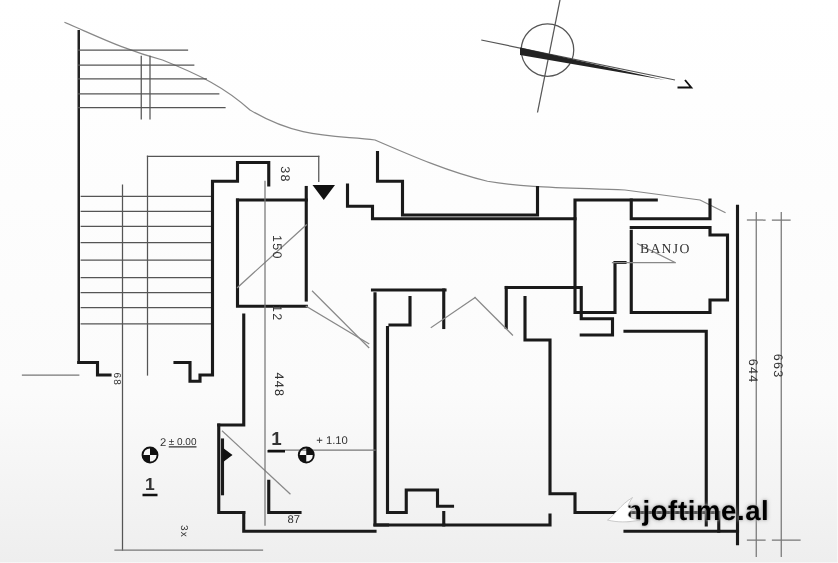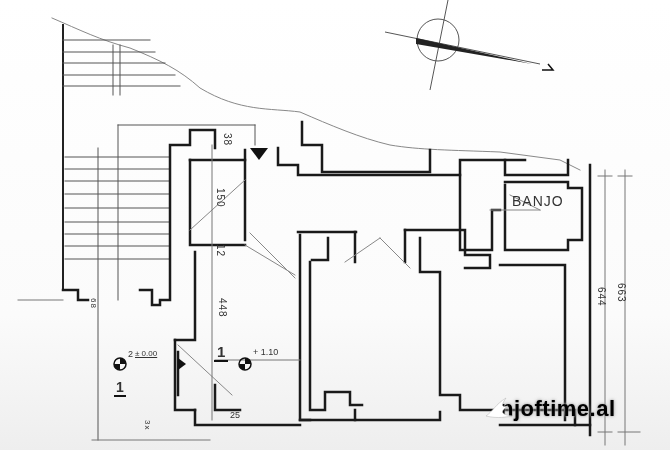--- a/index.html
+++ b/index.html
@@ -126,30 +126,30 @@
 
   <g stroke="#555" fill="none" stroke-width="1">
     <circle cx="438" cy="40" r="21"></circle>
     <line x1="385" y1="32" x2="540" y2="64"></line>
     <line x1="448" y1="0" x2="430" y2="90"></line>
     <polygon points="416,38 532,64 416,44" fill="#222" stroke="none"></polygon>
     <polyline points="542,70 553,70 548,64" stroke="#111" stroke-width="1.5"></polyline>
   </g>
 </svg>
 
-<div class="lbl" style="left:512px;top:193px;font-size:14px;letter-spacing:1px;">BANJO</div>
+<div class="lbl" style="left:512px;top:193px;font-size:11px;letter-spacing:1px;font-family:Liberation Serif, serif;">BANJO</div>
 
 <div class="lbl rot" style="left:233px;top:133px;">38</div>
 <div class="lbl rot" style="left:226px;top:188px;">150</div>
 <div class="lbl rot" style="left:226px;top:244px;">12</div>
 <div class="lbl rot" style="left:228px;top:298px;">448</div>
 <div class="lbl rot" style="left:607px;top:287px;">644</div>
 <div class="lbl rot" style="left:627px;top:283px;">663</div>
 <div class="lbl rot" style="left:98px;top:298px;font-size:8px;">68</div>
-<div class="lbl" style="left:230px;top:410px;font-size:9px;">25</div>
+<div class="lbl" style="left:230px;top:410px;font-size:9px;">87</div>
 <div class="lbl rot" style="left:152px;top:420px;font-size:8px;">3x</div>
 <div class="lbl" style="left:128px;top:349px;font-size:9px;">2</div>
 
 <div class="lbl" style="left:135px;top:349px;font-size:8px;text-decoration:underline;text-align:center;">± 0.00</div>
 <div class="lbl" style="left:253px;top:347px;font-size:9px;">+ 1.10</div>
 
 <div class="lbl" style="left:114px;top:379px;font-size:14px;font-weight:bold;border-bottom:2px solid #111;padding:0 2px;">1</div>
 <div class="lbl" style="left:214px;top:343px;font-size:15px;font-weight:bold;border-bottom:2px solid #111;padding:0 3px;">1</div>
 
 <div id="wm">njoftime.al</div>

